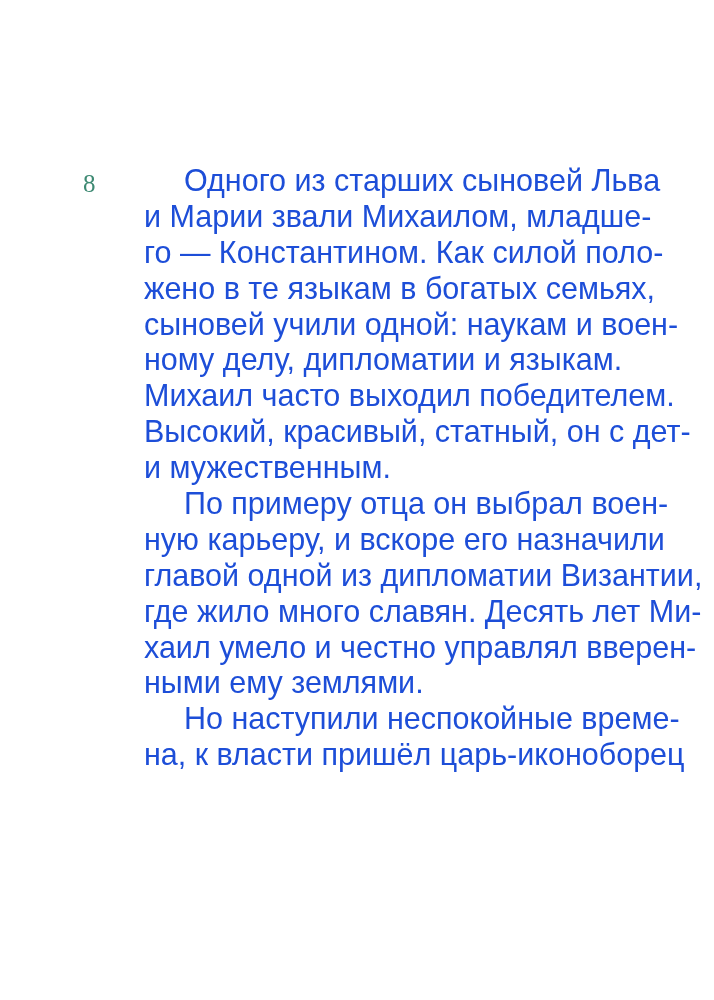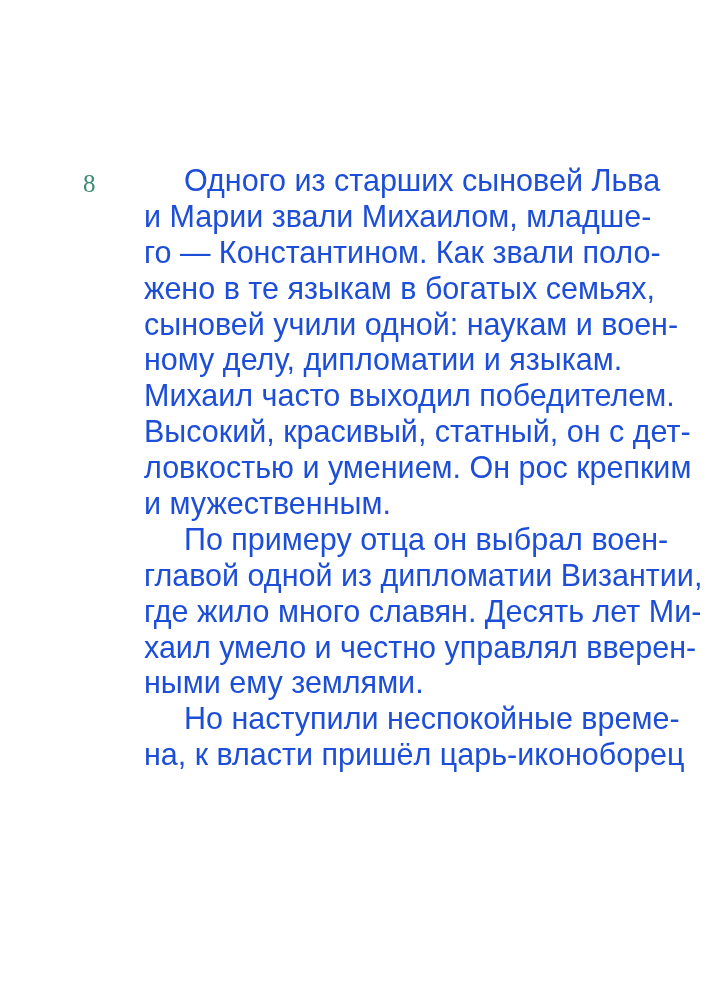--- a/index.html
+++ b/index.html
@@ -56,33 +56,33 @@
 </head>
 <body>
 
 <div class="page">
   <div class="page-number">8</div>
 
   <div class="text-block">
     <div>
       <span class="line indent">Одного из старших сыновей Льва</span>
       <span class="line">и Марии звали Михаилом, младше-</span>
-      <span class="line">го — Константином. Как звали поло-</span>
+      <span class="line">го — Константином. Как силой поло-</span>
       <span class="line">жено в те языкам в богатых семьях,</span>
       <span class="line">сыновей учили одной: наукам и воен-</span>
       <span class="line last">ному делу, дипломатии и языкам.</span>
     </div>
     <div>
       <span class="line">Михаил часто выходил победителем.</span>
       <span class="line">Высокий, красивый, статный, он с дет-</span>
-      <span class="line">ловкостью и умением. Он рос крепким</span>
       <span class="line last">и мужественным.</span>
     </div>
     <div>
       <span class="line indent">По примеру отца он выбрал воен-</span>
+      <span class="line">ную карьеру, и вскоре его назначили</span>
       <span class="line">главой одной из дипломатии Византии,</span>
       <span class="line">где жило много славян. Десять лет Ми-</span>
       <span class="line">хаил умело и честно управлял вверен-</span>
       <span class="line last">ными ему землями.</span>
     </div>
     <div>
       <span class="line indent">Но наступили неспокойные време-</span>
       <span class="line">на, к власти пришёл царь-иконоборец</span>
     </div>
   </div>

